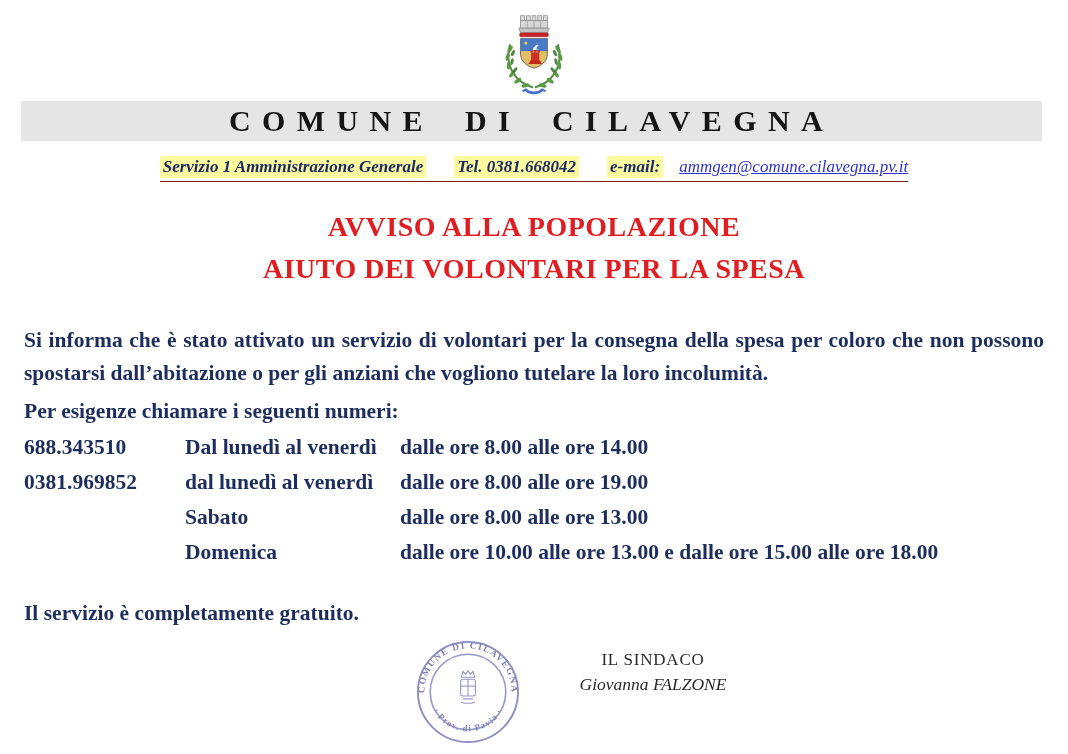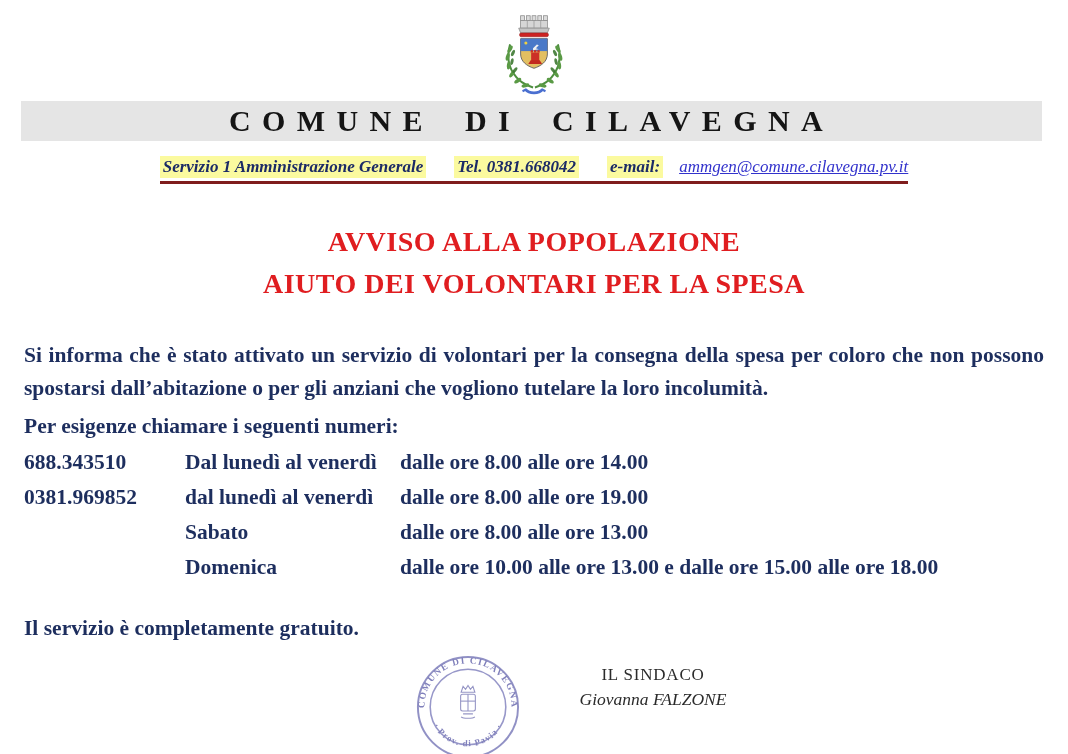--- a/index.html
+++ b/index.html
@@ -22,35 +22,35 @@
   .banner-title {
     font-size: 30px; font-weight: bold; color: #151515;
     letter-spacing: 0.38em; word-spacing: 12px; white-space: nowrap;
   }
 
   
   .service-line {
     margin: 15px auto 0; width: fit-content;
     display: flex; align-items: baseline; gap: 28px;
     font-style: italic; font-weight: bold; font-size: 17px;
-    color: #1b2a66; border-bottom: 3px solid #7f1d1d; padding-bottom: 3px;
+    color: #1b2a66; border-bottom: 1px solid #7f1d1d; padding-bottom: 3px;
   }
   .hl { background: #fbfa9f; padding: 1px 3px; }
   .email-group { display: flex; align-items: baseline; gap: 16px; }
   .email-link {
     color: #3232cc; text-decoration: underline; cursor: pointer;
     font-style: italic; font-weight: normal;
   }
 
   
   .h-red {
     text-align: center; color: #e01d20; font-weight: bold;
     font-size: 28px; letter-spacing: 0.5px;
   }
-  .h1 { margin-top: 42px; }
+  .h1 { margin-top: 29px; }
   .h2 { margin-top: 10px; }
 
   
   .navy { color: #1d2e5e; font-weight: bold; font-size: 21.5px; }
   .intro { margin: 39px 24px 0; text-align: justify; line-height: 33px; }
   .per   { margin: 5px 24px 0; line-height: 33px; }
 
   .schedule { margin: 2px 24px 0; }
   .sch-row {
     display: grid; grid-template-columns: 161px 215px 1fr;

